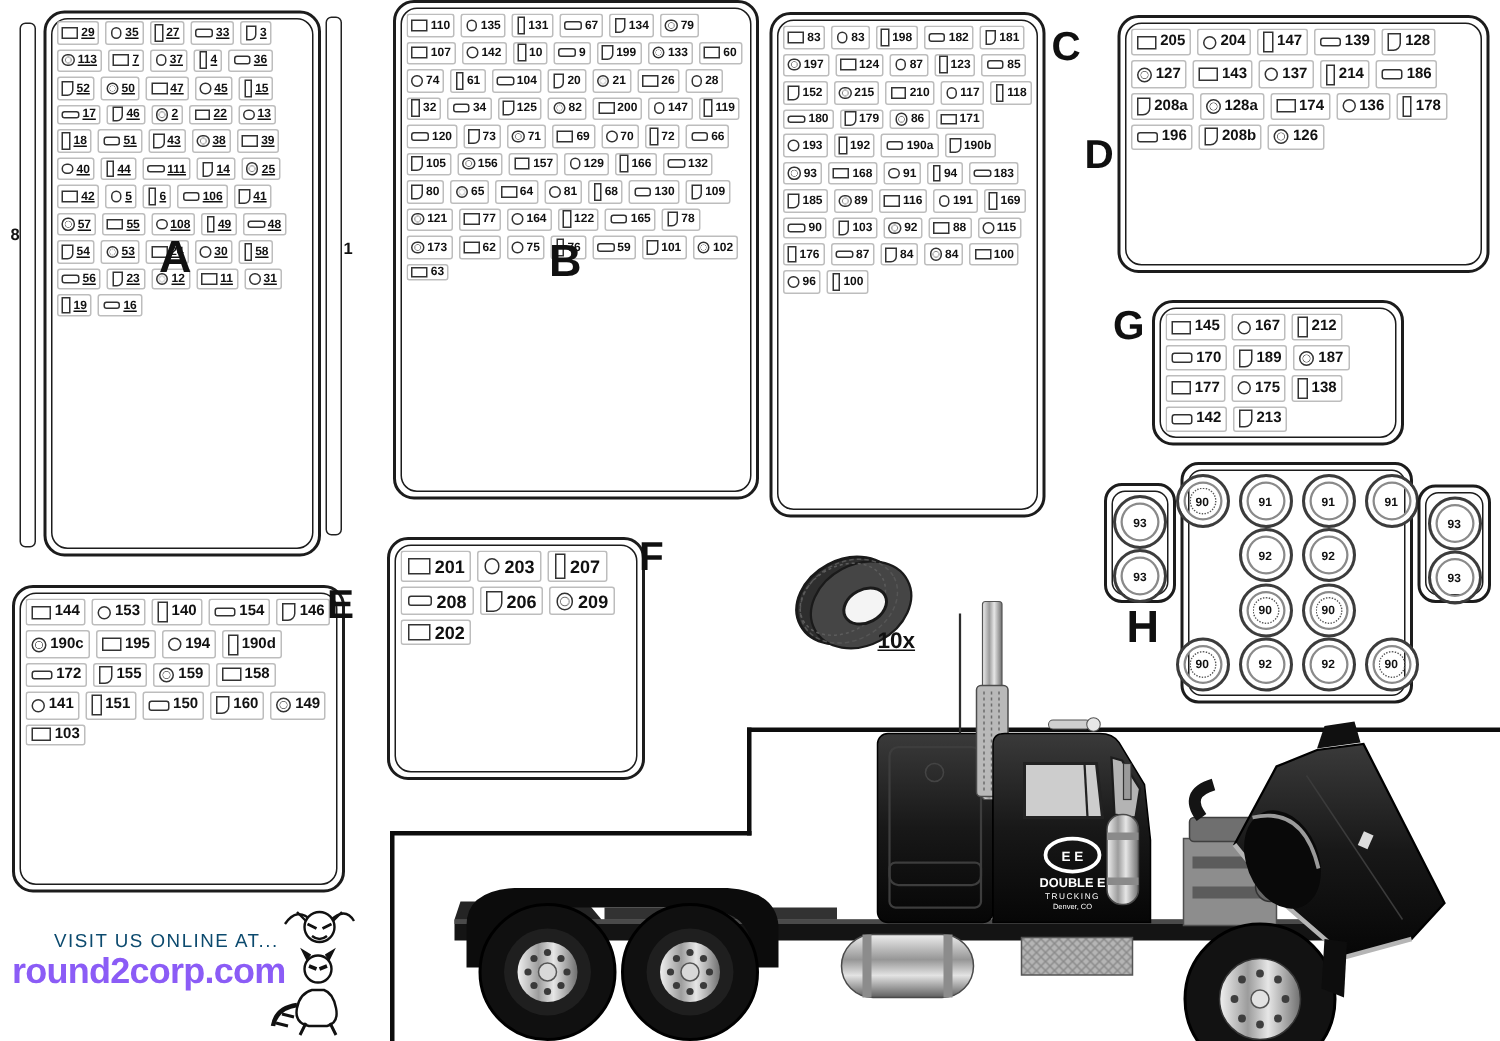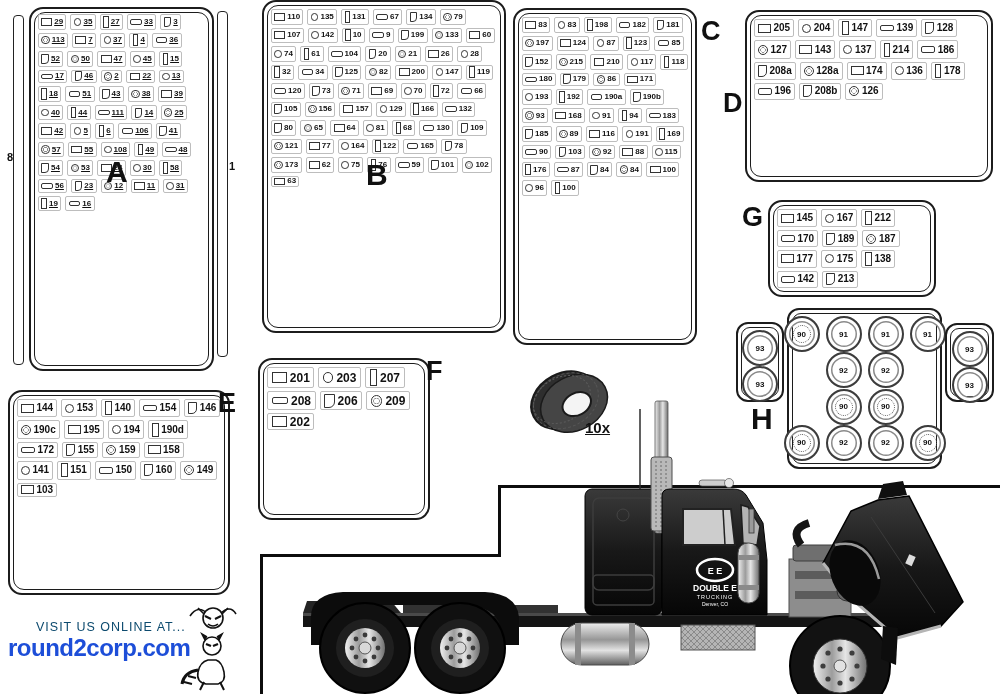--- a/index.html
+++ b/index.html
@@ -44,21 +44,21 @@
   .wheel b{font-size:8px;background:rgba(255,255,255,.85);padding:0 1px;z-index:1;}
   .sidewheels{position:absolute;inset:6px;display:flex;flex-direction:column;
               align-items:center;justify-content:space-around;}
 
   
   .rule{position:absolute;background:#0d0d0d;}
 
   
   .visit{position:absolute;left:36px;top:620px;font-size:12.5px;letter-spacing:1px;color:#0c4a6e;}
   .url{position:absolute;left:8px;top:634px;font-size:24px;font-weight:800;
-       letter-spacing:-0.5px;color:#1d4ed8;}
+       letter-spacing:-0.5px;color:#8b5cf6;}
   .tenx{position:absolute;left:585px;top:419px;font-size:15px;font-weight:800;text-decoration:underline;}
 </style>
 </head>
 <body>
 
 <div class="page">
 
   <div class="sprue dense" style="left:8px;top:5px;width:224px;height:370px;">
     <div class="rail" style="left:5px;top:10px;height:348px;"></div>
     <div class="rail-label" style="left:-1px;top:146px;">8</div>

